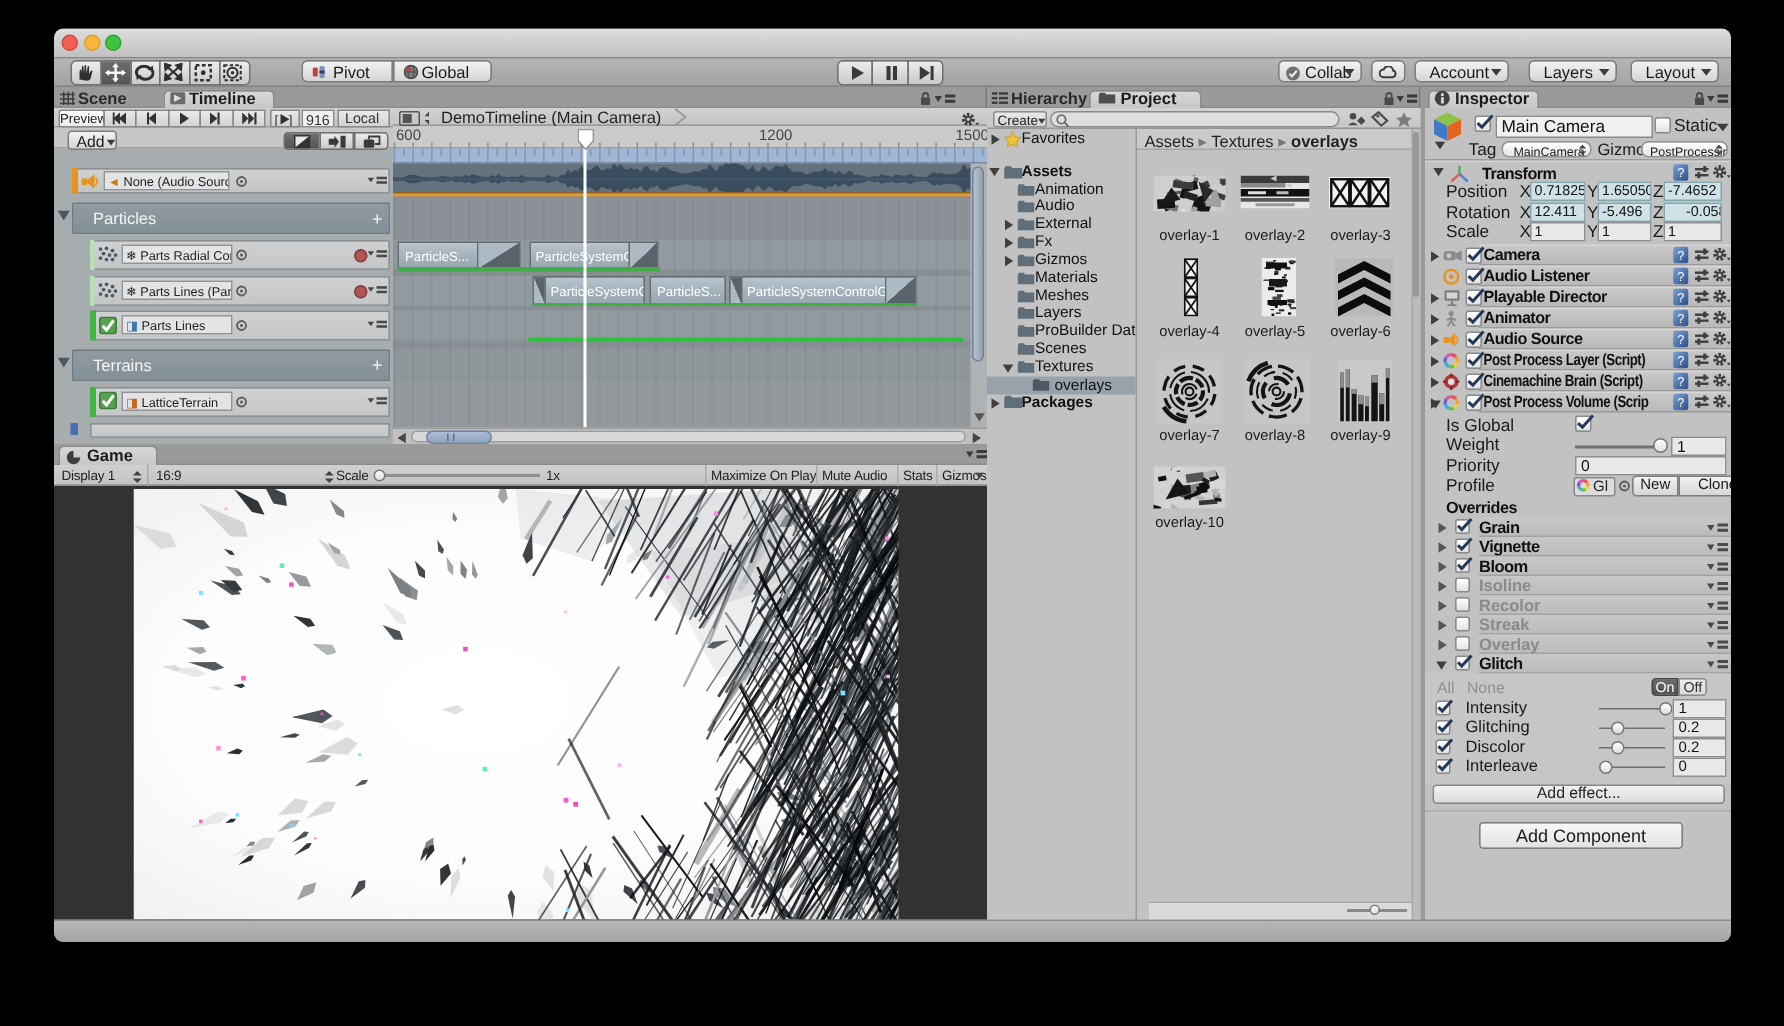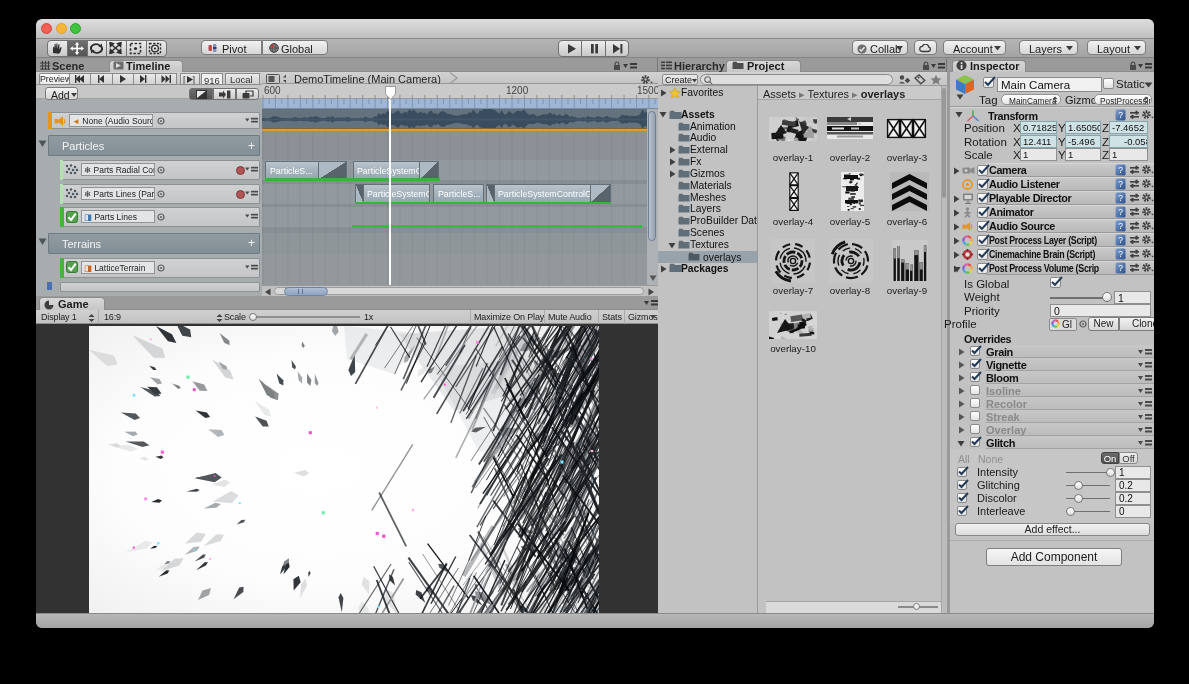--- a/index.html
+++ b/index.html
@@ -1963,21 +1963,21 @@
         <svg width="15" height="15" style="position:absolute;left:-1px;top:-2px">
           <path d="M2 6.050000000000001 L4.95 8.8 L12 1" fill="none" stroke="#223a57" stroke-width="2"></path>
         </svg>
       </div>
       <div class="ilabel" style="left:928px;top:272px">Weight</div>
       <div class="abs" style="left:1014px;top:277.5px;width:60px;height:2px;background:#6f6f6f"></div>
       <div class="abs" style="left:1066px;top:273px;width:10px;height:10px;border-radius:50%;background:linear-gradient(#fff,#ddd);border:1px solid #777"></div>
       <div class="field" style="left:1078px;top:271.5px;width:37px;height:13px;line-height:12px;padding-left:3px">1</div>
       <div class="ilabel" style="left:928px;top:285.5px">Priority</div>
       <div class="field" style="left:1014px;top:285px;width:101px;height:13px;line-height:12px;padding-left:3px">0</div>
-      <div class="ilabel" style="left:908px;top:299px">Profile</div>
+      <div class="ilabel" style="left:928px;top:299px">Profile</div>
       <div class="abs" style="left:1013px;top:298.5px;width:28px;height:13px;background:#dcdcdc;border:1px solid #8a8a8a;border-radius:2px;font-size:10px;color:#222;overflow:hidden"></div>
       <svg class="abs" style="left:1015px;top:300px" width="9" height="9" viewBox="0 0 9 9">
         <path d="M4.50 1.40 A3.1 3.1 0 0 1 6.92 2.57" fill="none" stroke="#e84c4c" stroke-width="2.2"></path>
         <path d="M6.92 2.57 A3.1 3.1 0 0 1 7.52 5.19" fill="none" stroke="#f2a33c" stroke-width="2.2"></path>
         <path d="M7.52 5.19 A3.1 3.1 0 0 1 5.85 7.29" fill="none" stroke="#ead23f" stroke-width="2.2"></path>
         <path d="M5.85 7.29 A3.1 3.1 0 0 1 3.15 7.29" fill="none" stroke="#67c24a" stroke-width="2.2"></path>
         <path d="M3.15 7.29 A3.1 3.1 0 0 1 1.48 5.19" fill="none" stroke="#3fa9d9" stroke-width="2.2"></path>
         <path d="M1.48 5.19 A3.1 3.1 0 0 1 2.08 2.57" fill="none" stroke="#7a5cd6" stroke-width="2.2"></path>
         <path d="M2.08 2.57 A3.1 3.1 0 0 1 4.50 1.40" fill="none" stroke="#d65cb0" stroke-width="2.2"></path>
       </svg>

